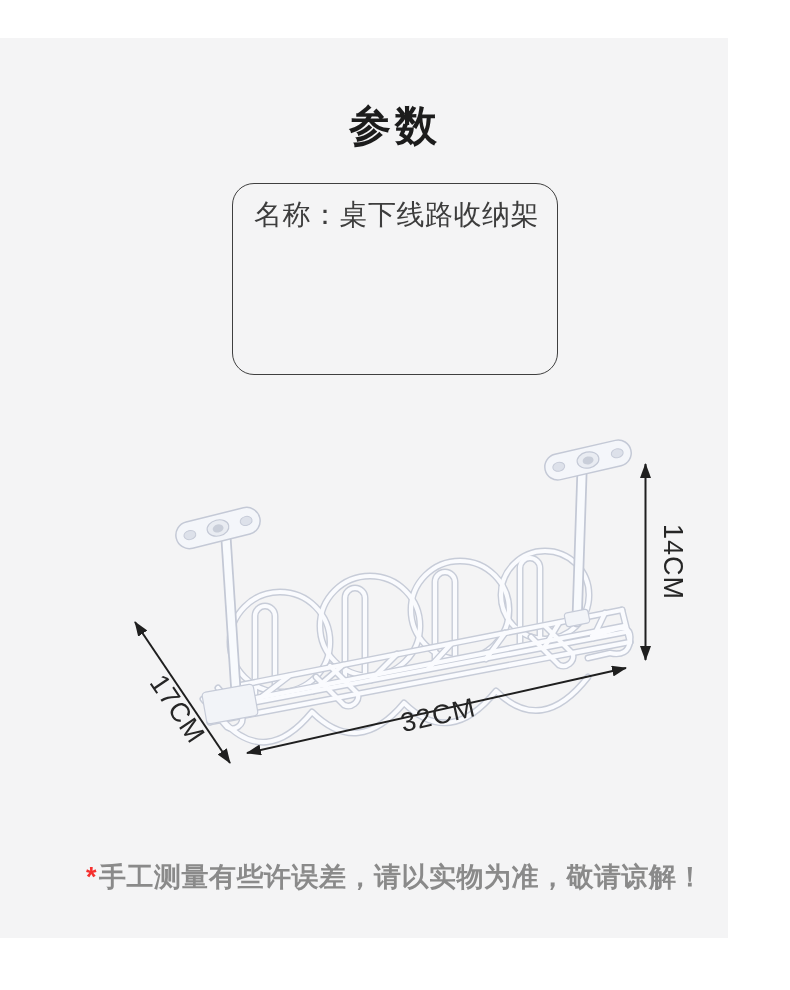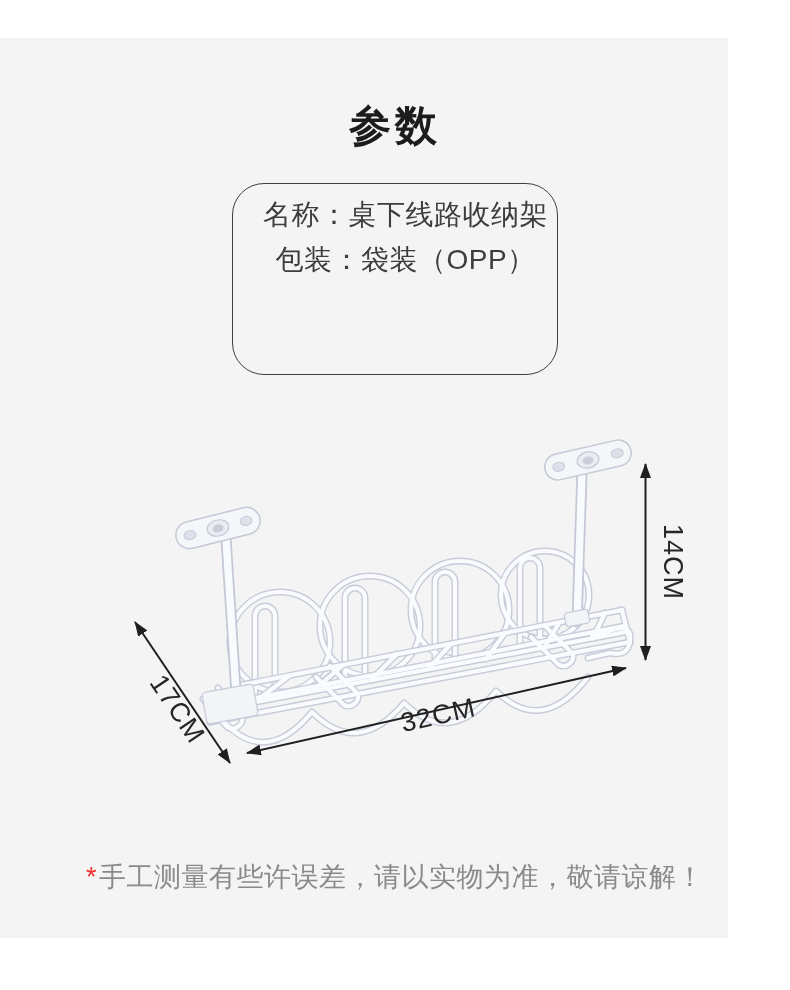--- a/index.html
+++ b/index.html
@@ -18,38 +18,38 @@
   .title{
     position:absolute;left:0;top:98px;width:790px;
     margin:0;text-align:center;
     font-size:42px;font-weight:700;letter-spacing:4px;
     color:#1c1c1c;
   }
   .spec-box{
     position:absolute;left:232px;top:183px;
     width:326px;height:192px;
     box-sizing:border-box;
-    border:1px solid #3f3f3f;border-radius:32px;
+    border:1px solid #3f3f3f;border-radius:22px;
     padding:8px 0 0 21px;
-    text-align:center;
   }
   .spec-row{
     font-size:28px;line-height:45px;
     color:#3d3d3d;letter-spacing:0.5px;
     white-space:nowrap;
   }
   .product-svg{
     position:absolute;left:130px;top:420px;
     width:560px;height:360px;
   }
   .footnote{
     position:absolute;left:0;top:862px;width:790px;
     text-align:center;
     font-size:27px;line-height:31px;color:#8a8a8a;
     letter-spacing:0.5px;
+    font-weight:bold;
   }
   .footnote .red{color:#f5302e;margin-right:2px;}
   
   .wo{fill:none;stroke:#c7ccd8;stroke-width:7;stroke-linecap:round;stroke-linejoin:round}
   .wi{fill:none;stroke:#fafbfe;stroke-width:4.2;stroke-linecap:round;stroke-linejoin:round}
   .po{fill:none;stroke:#c3c8d5;stroke-width:11;stroke-linecap:round}
   .pi{fill:none;stroke:#f8fafd;stroke-width:7.5;stroke-linecap:round}
   .plate{fill:#f4f6fa;stroke:#c4c9d6;stroke-width:1.5}
   .bracket{fill:#f2f4f8;stroke:#c6cbd8;stroke-width:1.2}
   .hole{fill:#dde1ea;stroke:#c6cbd8;stroke-width:1}
@@ -62,21 +62,20 @@
 <body>
 
 <div class="canvas">
 
   <div class="gray-band"></div>
 
   <h1 class="title">参数</h1>
 
   <div class="spec-box">
     <div class="spec-row"><span>名称</span><span>：</span><span>桌下线路收纳架</span></div>
-    <div class="spec-row"><span>包装</span><span>：</span><span>袋装（OPP）</span></div>
   </div>
 
   <svg class="product-svg" viewBox="0 0 560 360">
     <defs>
       <marker id="arrow" viewBox="0 0 15 11" markerWidth="15" markerHeight="11" refX="14" refY="5.5" orient="auto-start-reverse" markerUnits="userSpaceOnUse">
         <path d="M0 0 L15 5.5 L0 11 Z" fill="#1f1f1f"></path>
       </marker>
 
       <g id="gA">
         <circle cx="150" cy="222" r="50"></circle>

